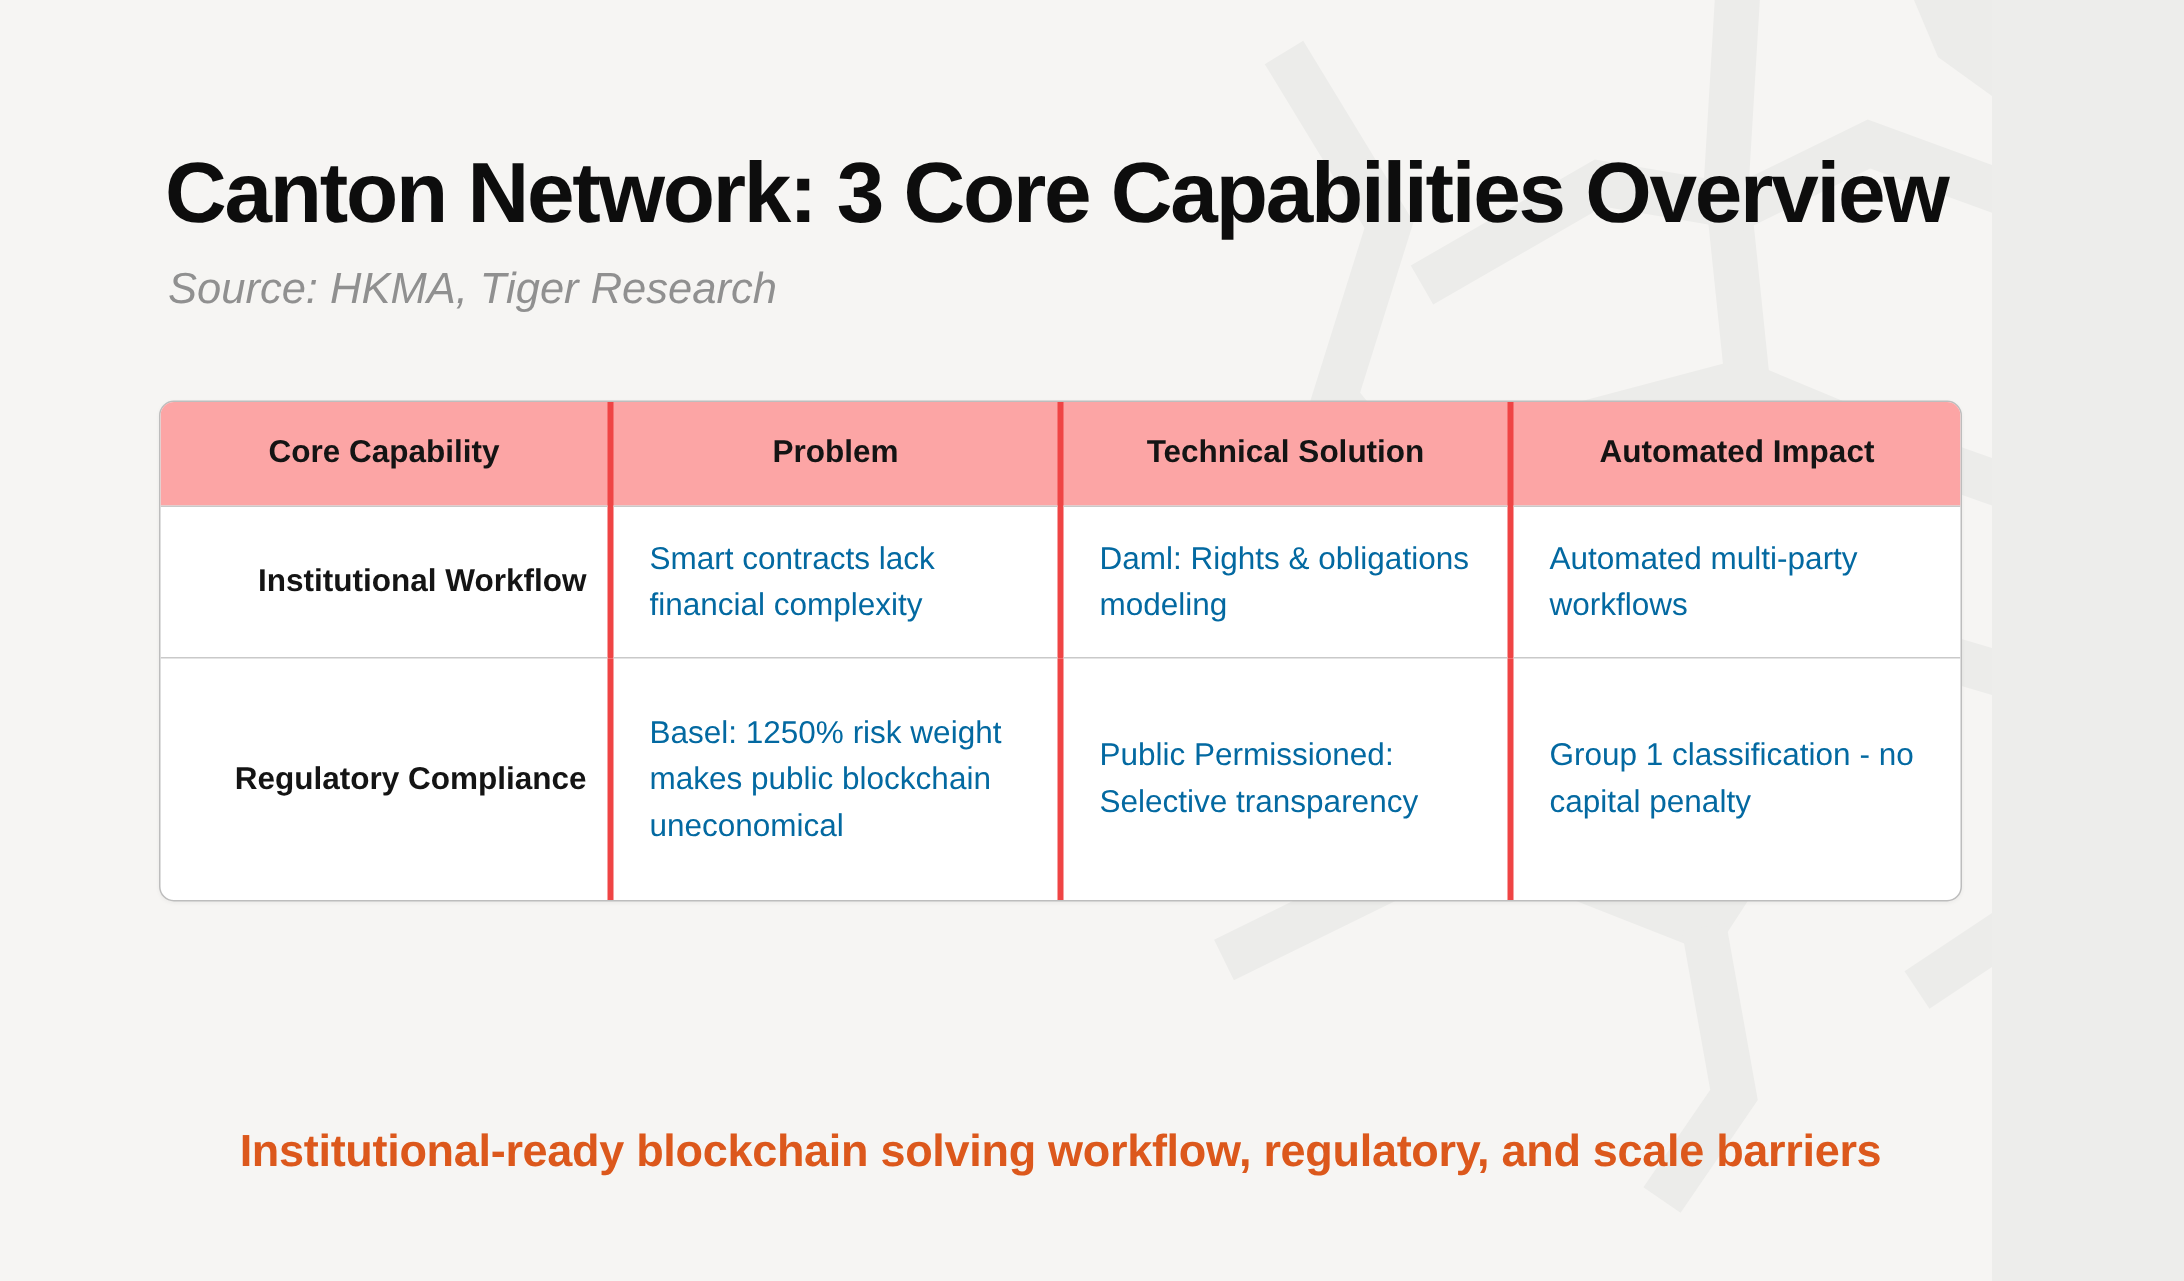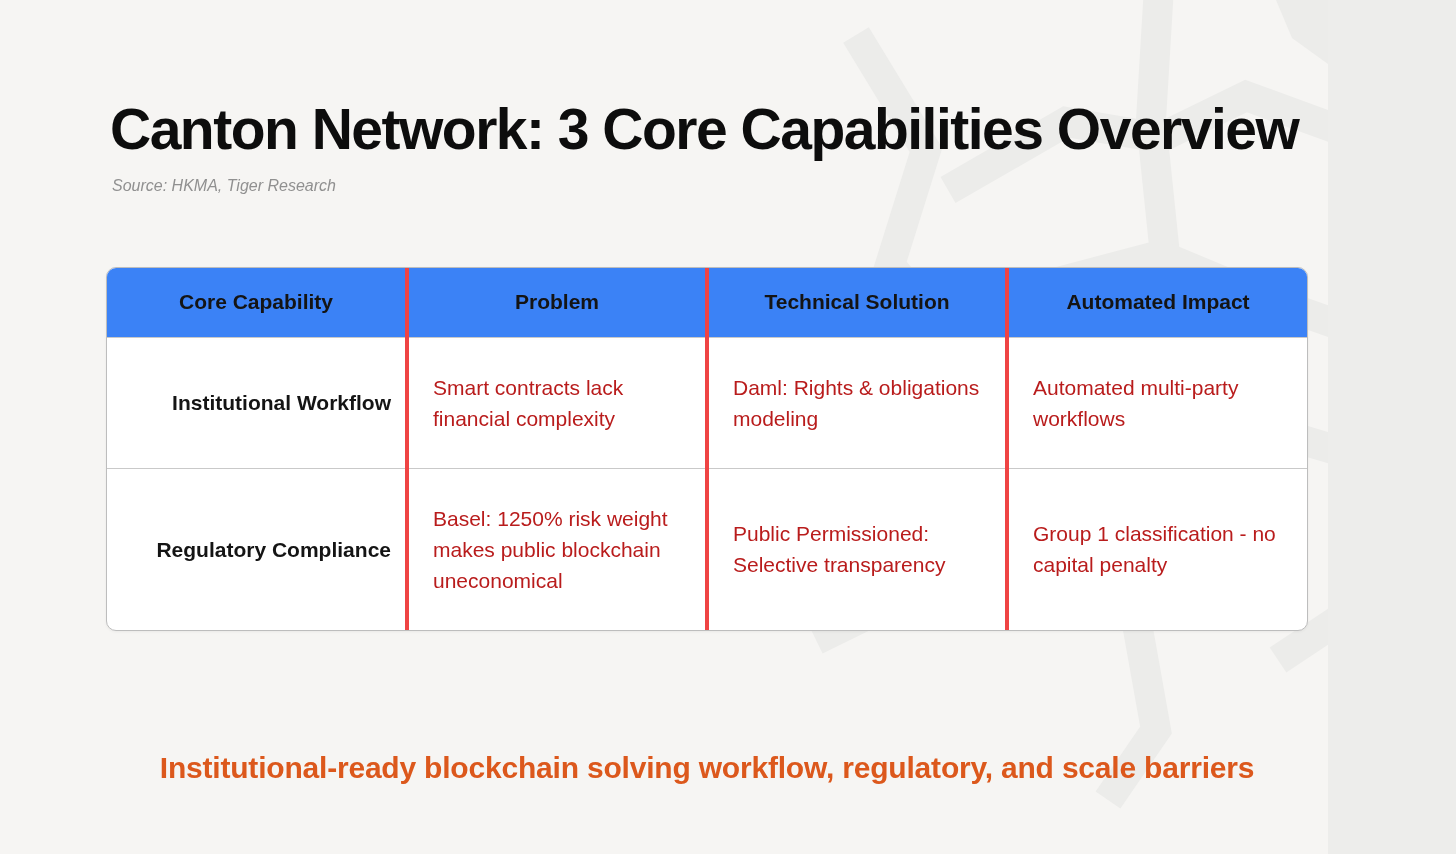--- a/index.html
+++ b/index.html
@@ -28,21 +28,21 @@
     font-size: 57px;
     font-weight: 800;
     letter-spacing: -1.5px;
     color: #0D0D0D;
     white-space: nowrap;
   }
   .source {
     position: absolute;
     left: 112px;
     top: 177px;
-    font-size: 16px;
+    font-size: 29px;
     font-style: italic;
     color: #909090;
   }
   .table-wrap {
     position: absolute;
     left: 106px;
     top: 267px;
     width: 1202px;
     background: #FFFFFF;
     border: 1px solid #BDBDBD;
@@ -55,33 +55,33 @@
     border-collapse: collapse;
     table-layout: fixed;
   }
   th, td {
     border-left: 4px solid #ef4444;
     vertical-align: middle;
   }
   th:first-child, td:first-child { border-left: none; }
   tbody td { border-top: 1px solid #C9C9C9; }
   th {
-    background: #3b82f6;
+    background: #fca5a5;
     height: 69px;
     font-size: 21px;
     font-weight: 700;
     color: #141414;
     text-align: center;
     padding: 0 10px;
   }
   td {
     font-size: 21px;
     line-height: 31px;
-    color: #b91c1c;
-    padding: 34px 24px;
+    color: #0369a1;
+    padding: 19px 24px;
     text-align: left;
   }
   td.cap {
     font-weight: 700;
     color: #141414;
     text-align: right;
     padding: 18px 14px;
   }
   tr.r1 td { height: 100px; }
   tr.r2 td { height: 162px; }

